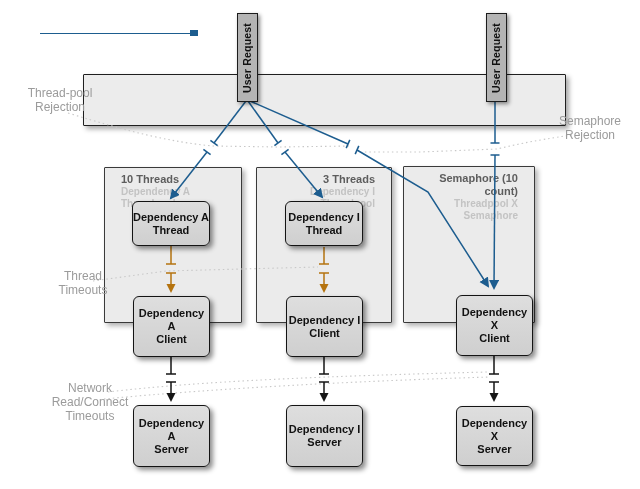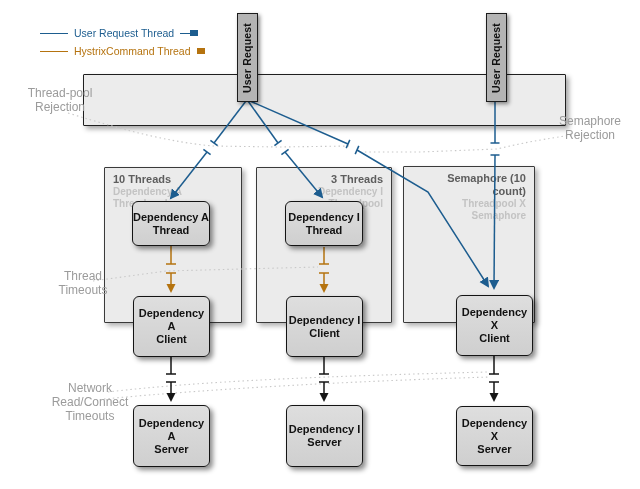--- a/index.html
+++ b/index.html
@@ -21,21 +21,21 @@
     display:flex;align-items:center;justify-content:center;
   }
   .ur-box .vert{
     transform:rotate(-90deg);white-space:nowrap;
     font-size:10.5px;font-weight:bold;color:#111;letter-spacing:.2px;
   }
   
   .panel{
     background:#ebebeb;border:1.4px solid #3a3a3a;border-radius:1px;
     box-shadow:3px 3px 5px rgba(0,0,0,.3);z-index:1;box-sizing:border-box;
-    padding:5px 8px;
+    padding:5px 16px;
   }
   .panel .ptitle{font-size:11px;font-weight:bold;color:#5d5d5d;line-height:13px;}
   .panel .psub{font-size:10px;font-weight:bold;color:#c3c3c3;line-height:12px;}
   .panel.alignR .ptitle,.panel.alignR .psub{text-align:right;}
   
   .node{
     background:linear-gradient(#dedede,#cfcfcf);
     border:1.6px solid #141414;border-radius:6px;
     box-shadow:3px 3px 5px rgba(0,0,0,.45);z-index:3;
     display:flex;align-items:center;justify-content:center;text-align:center;
@@ -65,29 +65,22 @@
   .f-orange{fill:var(--c-orange);}
   .f-black{fill:#151515;}
 </style>
 </head>
 <body>
 
 <div class="stage">
 
   <div class="abs legend-row" style="left:40px;top:26px;">
     <span class="lg-line c-blue"></span>
-    <span class="lg-label c-blue">User Request Thread</span>
     <span class="lg-tail c-blue"></span>
     <span class="lg-head c-blue"></span>
-  </div>
-  <div class="abs legend-row" style="left:40px;top:44px;">
-    <span class="lg-line c-orange"></span>
-    <span class="lg-label c-orange">HystrixCommand Thread</span>
-    <span class="lg-tail c-orange"></span>
-    <span class="lg-head c-orange"></span>
   </div>
 
   <div class="abs topbar"></div>
 
   <div class="abs panel" style="left:104px;top:167px;width:138px;height:156px;">
     <div class="ptitle">10 Threads</div>
     <div class="psub">Dependency A Threadpool</div>
   </div>
   <div class="abs panel alignR" style="left:256px;top:167px;width:136px;height:156px;">
     <div class="ptitle">3 Threads</div>

